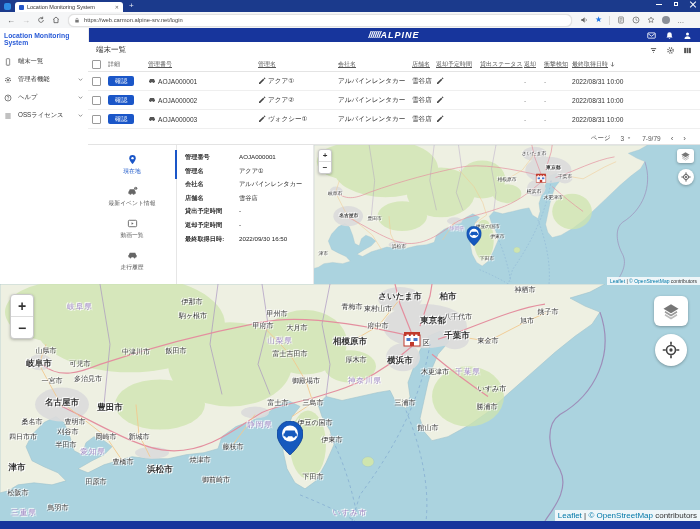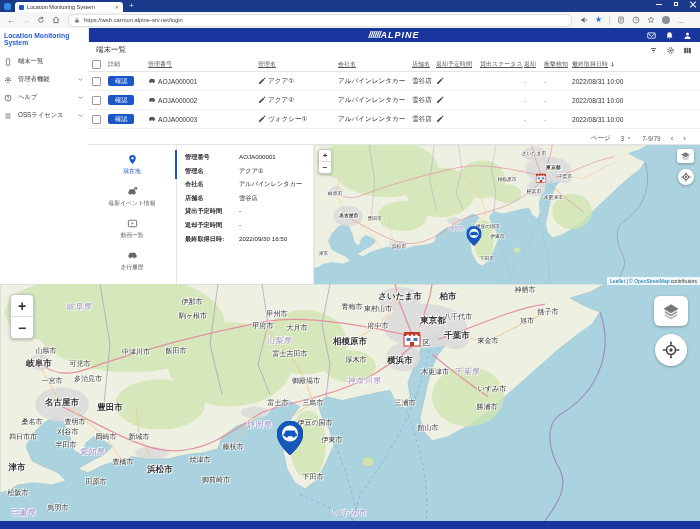--- a/index.html
+++ b/index.html
@@ -703,15 +703,18 @@
   </div>
   <div class="marker" style="left:41.4%;top:72%;">
     <svg width="26" height="34" viewBox="0 0 26 34">
         <path d="M13 0C5.8 0 0 5.8 0 13c0 9.8 13 21 13 21s13-11.2 13-21C26 5.8 20.2 0 13 0z" fill="#1559be" stroke="#0d3f93" stroke-width="0.8"></path>
         <circle cx="13" cy="12.5" r="8" fill="#fff"></circle>
         <g transform="translate(6.2,7.2) scale(0.58)">
           <path d="M2 9l2.2-5h15.6L22 9h1.5v5h-3a2.4 2.4 0 1 1-4.8 0H8.3a2.4 2.4 0 1 1-4.8 0H.5V9z" fill="#1559be"></path>
         </g>
       </svg>
   </div>
+  <div class="attr" style="font-size:8px;">
+    <a>Leaflet</a><span> | </span><a>© OpenStreetMap</a><span> contributors</span>
+  </div>
 </div>
 
 <div class="abs" id="footer"></div>
 
 </body></html>

